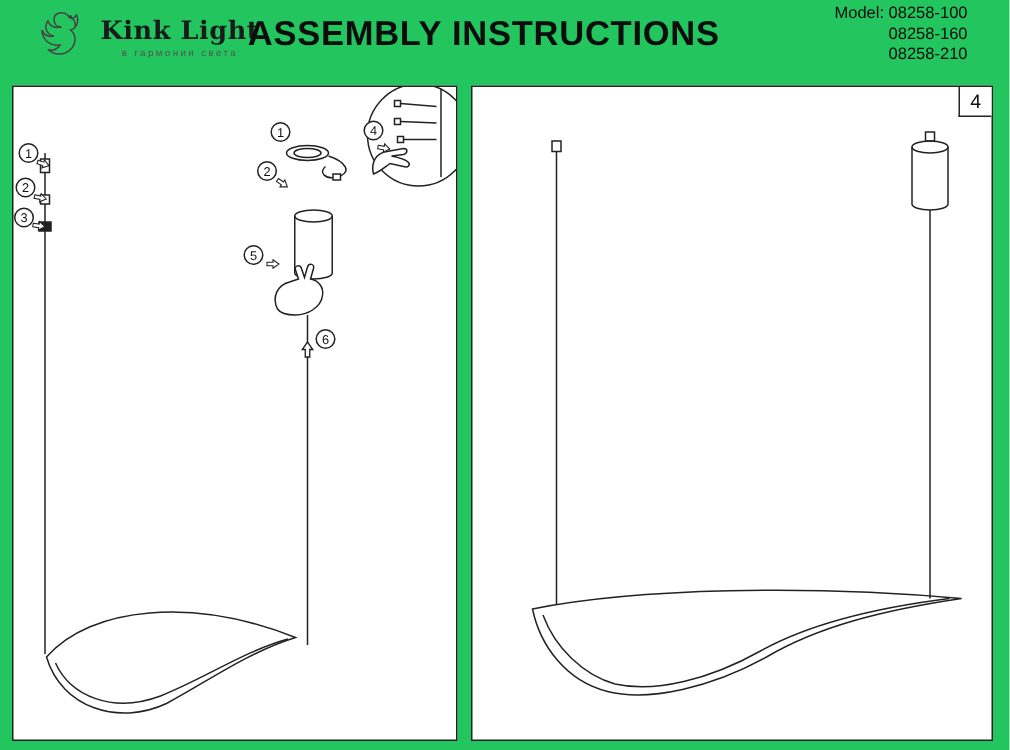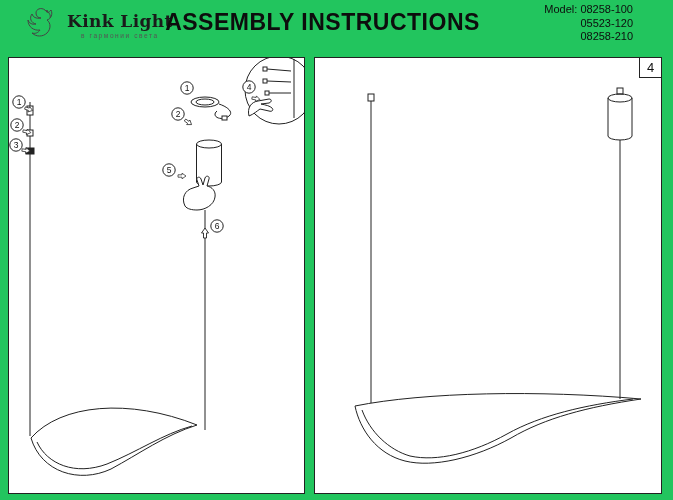--- a/index.html
+++ b/index.html
@@ -8,21 +8,21 @@
     position:relative; width:673px; height:500px; background:#22c55e;
     font-family:"Liberation Sans", sans-serif; color:#111; overflow:hidden;
   }
   
   .logo { position:absolute; left:26px; top:5px; display:flex; align-items:flex-start; gap:5px; }
   .logo-textblock { margin-top:6px; }
   .logo-name { font-family:"DejaVu Serif", serif; font-weight:700; font-size:17px; letter-spacing:.4px; color:#1a1a1a; white-space:nowrap; }
   .logo-tagline { font-size:6.5px; letter-spacing:1.6px; color:#555; text-align:center; margin-top:1px; white-space:nowrap; }
   .title { position:absolute; left:150px; top:9px; width:345px; text-align:center;
            font-size:23px; font-weight:600; letter-spacing:.5px; color:#0d0d0d; white-space:nowrap; }
-  .models { position:absolute; right:40px; top:3px; text-align:right; font-size:11px; line-height:13.5px; color:#0d0d0d; }
+  .models { position:absolute; right:28px; top:3px; text-align:right; font-size:11px; line-height:13.5px; color:#0d0d0d; }
   
   .panel { position:absolute; border:1px solid #222; background:#fff; }
   .panel-left  { left:8px;   top:57px; width:297px; height:437px; }
   .panel-right { left:314px; top:57px; width:348px; height:437px; }
   .page-num {
     position:absolute; top:0; right:0; width:22px; height:20px;
     border-left:1px solid #222; border-bottom:1px solid #222;
     display:flex; align-items:center; justify-content:center;
     font-size:13px; color:#111; background:#fff;
   }
@@ -45,21 +45,21 @@
     <div class="logo-textblock">
       <div class="logo-name">Kink Light</div>
       <div class="logo-tagline">в гармонии света</div>
     </div>
   </div>
 
   <h1 class="title">ASSEMBLY INSTRUCTIONS</h1>
 
   <div class="models">
     <div>Model: 08258-100</div>
-    <div>05523-120</div>
+    <div>08258-160</div>
     <div>08258-210</div>
   </div>
 
   <div class="panel panel-left">
     <svg class="diagram" viewBox="0 0 295 435">
       <defs>
         <path id="arr" d="M0,-1.5 L5,-1.5 L5,-3.5 L10,0 L5,3.5 L5,1.5 L0,1.5 Z"></path>
       </defs>
 
       <g fill="none" stroke="#222" stroke-width="1">

